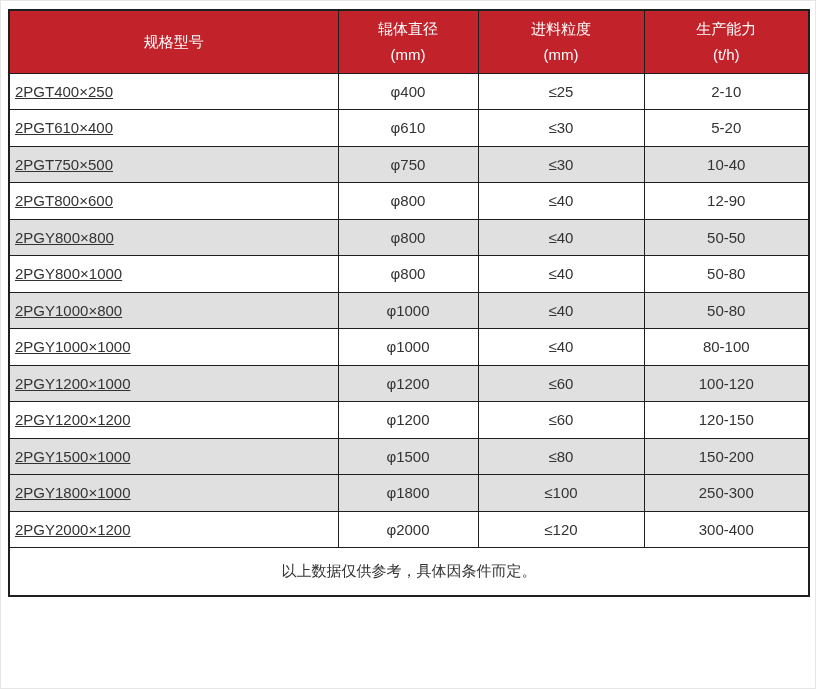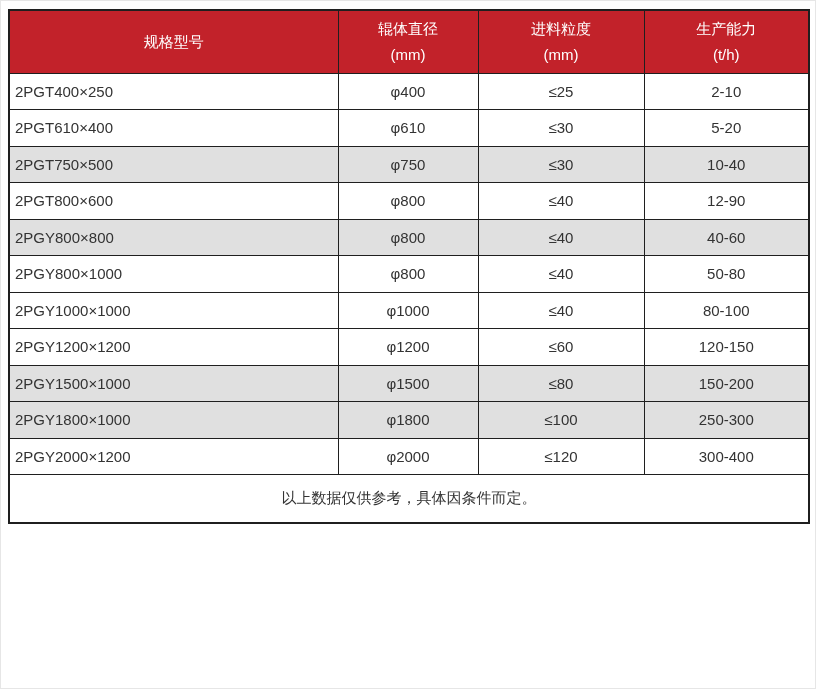--- a/index.html
+++ b/index.html
@@ -54,20 +54,21 @@
     height:36.5px;
     font-size:15px;
     color:var(--body-text);
     text-align:center;
     padding:0;
     background:var(--row-bg);
   }
   td.model{
     text-align:left;
     padding-left:5px;
+    text-decoration:underline;
   }
   tr.alt td{background:var(--row-alt-bg);}
   tfoot td{
     height:48px;
     text-align:center;
     background:var(--row-bg);
     font-size:15px;
   }
 </style>
 </head>
@@ -130,38 +131,50 @@
     <td class="model">2PGT800×600</td>
     <td>φ800</td>
     <td>≤40</td>
     <td>12-90</td>
   </tr>
 
   <tr class="alt">
     <td class="model">2PGY800×800</td>
     <td>φ800</td>
     <td>≤40</td>
-    <td>40-60</td>
+    <td>50-50</td>
   </tr>
 
   <tr>
     <td class="model">2PGY800×1000</td>
     <td>φ800</td>
     <td>≤40</td>
     <td>50-80</td>
   </tr>
 
+  <tr class="alt">
+    <td class="model">2PGY1000×800</td>
+    <td>φ1000</td>
+    <td>≤40</td>
+    <td>50-80</td>
+  </tr>
 
   <tr>
     <td class="model">2PGY1000×1000</td>
     <td>φ1000</td>
     <td>≤40</td>
     <td>80-100</td>
   </tr>
 
+  <tr class="alt">
+    <td class="model">2PGY1200×1000</td>
+    <td>φ1200</td>
+    <td>≤60</td>
+    <td>100-120</td>
+  </tr>
 
   <tr>
     <td class="model">2PGY1200×1200</td>
     <td>φ1200</td>
     <td>≤60</td>
     <td>120-150</td>
   </tr>
 
   <tr class="alt">
     <td class="model">2PGY1500×1000</td>

